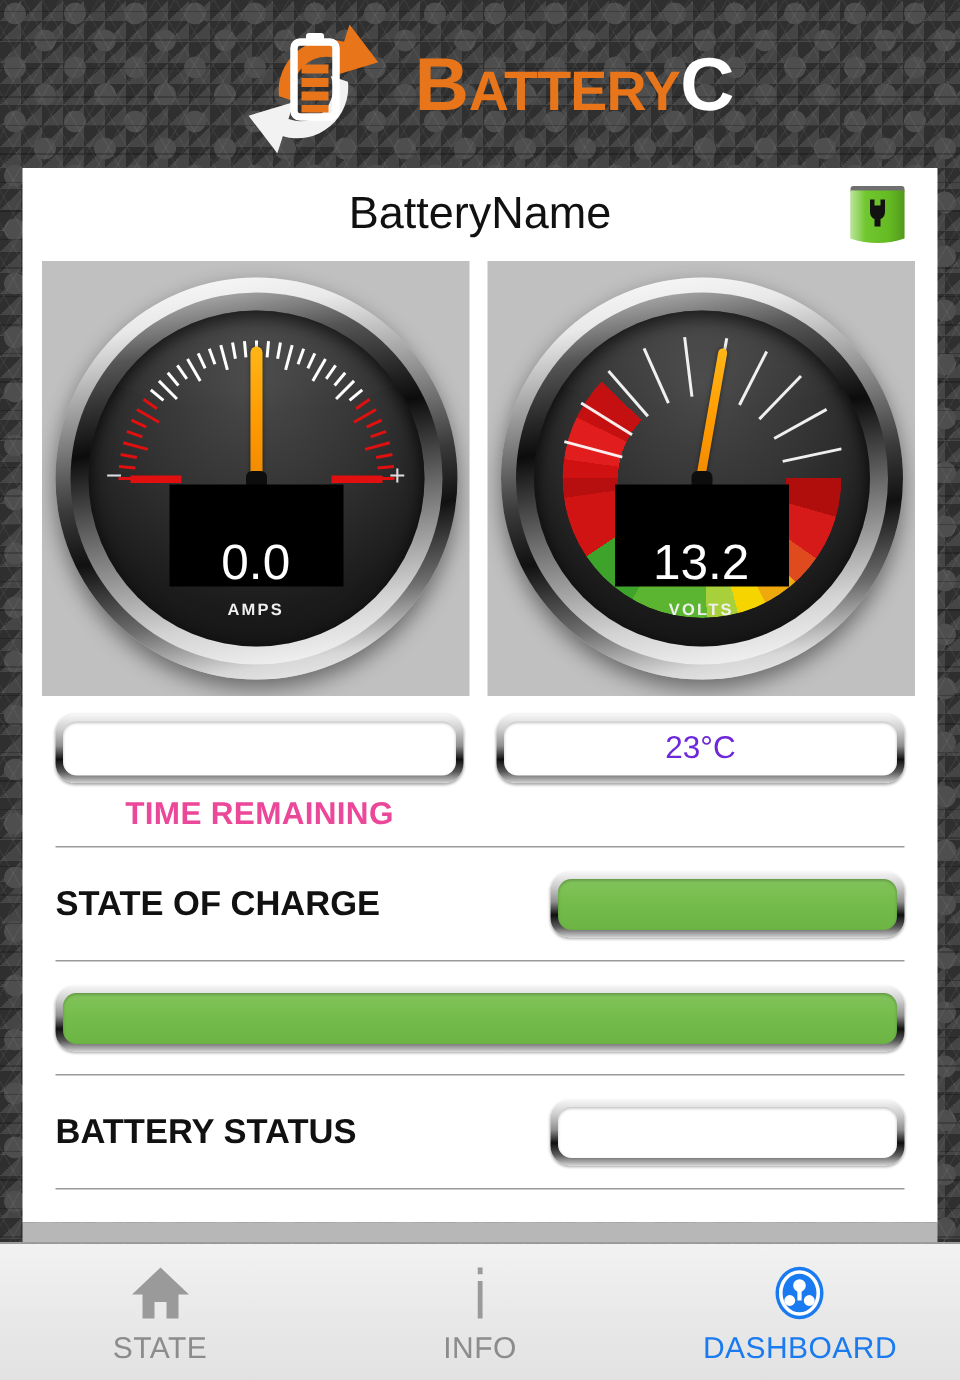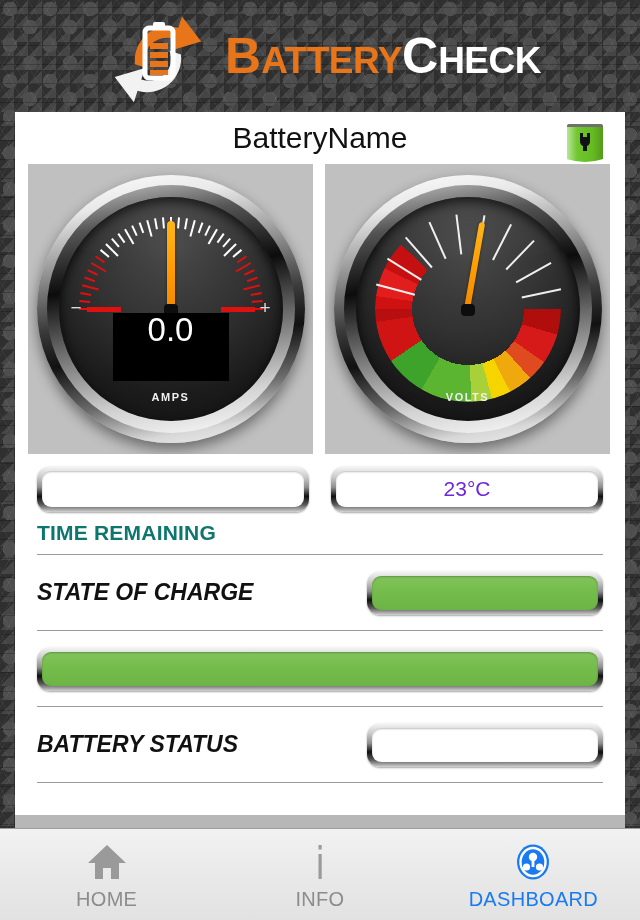--- a/index.html
+++ b/index.html
@@ -46,21 +46,21 @@
   .lt-c{ color:#ffffff; font-size:50px; font-weight:bold; line-height:1; }
   .lt-heck{ color:#ffffff; font-size:37px; font-weight:bold; line-height:1; letter-spacing:-.5px;}
 
   
   .content{
     position:absolute; left:15px; top:112px; width:610px; height:703px;
     background:#ffffff; overflow:hidden;
   }
 
   .title-row{
-    position:relative; height:52px;
+    position:relative; height:62px;
     display:flex; align-items:center; justify-content:center;
   }
   .title-row .title{ font-size:30px; color:#111; font-weight:normal; }
   .bat-icon{
     position:absolute; right:14px; top:5px; width:52px; height:52px;
   }
 
   
   .gauges{ display:flex; gap:12px; padding:0 13px; }
   .gauge-panel{
@@ -163,21 +163,21 @@
   .needle.thin{ width:6px; }
   .hub{
     position:absolute; left:50%; top:50%; width:14px; height:12px;
     margin-left:-7px; margin-top:-5px; background:#0d0d0d; border-radius:4px;
   }
 
   
   .lcd{
     position:absolute; left:50%; bottom:40px; transform:translateX(-50%);
     width:116px; height:68px; background:#000000;
-    display:flex; align-items:flex-start; justify-content:center;
+    display:flex; align-items:flex-end; justify-content:center;
   }
   .lcd span{ color:#ffffff; font-size:33px; line-height:1; }
   .unit{
     position:absolute; left:50%; bottom:18px; transform:translateX(-50%);
     color:#efefef; font-size:11px; font-weight:bold; letter-spacing:1.5px;
   }
 
   
   .fields{ display:flex; gap:22px; padding:12px 22px 0 22px; }
   .field-col{ flex:1; }
@@ -190,34 +190,33 @@
   .pill-inner{
     height:100%; border-radius:9px; background:#ffffff;
     display:flex; align-items:center; justify-content:center;
     color:#6d28d9; font-size:21px;
     box-shadow:inset 0 1px 2px rgba(0,0,0,.25);
   }
   .pill-inner.green{
     background:linear-gradient(180deg,#82c45c 0%,#74bc4b 45%,#6cb545 100%);
   }
   .field-label{
-    font-size:21px; color:#0f766e; font-weight:bold;
+    text-align:center; font-size:21px; color:#ec4899; font-weight:bold;
     letter-spacing:.2px; margin-top:9px;
   }
 
   hr.sep{
     border:0; border-top:1px solid #9a9a9a; margin:9px 22px 0 22px;
   }
 
   
   .rows{ padding:0 22px; }
   .row{
     display:flex; align-items:center; height:76px;
     border-bottom:1px solid #9a9a9a;
-    font-style:italic;
   }
   .row:last-child{ border-bottom:1px solid #9a9a9a; }
   .row-label{ font-size:23px; color:#111; font-weight:bold; flex:0 0 330px; }
   .row-pill{ flex:1; }
   .row .pill{ height:44px; }
 
   
   .graystrip{
     position:absolute; left:15px; top:815px; width:610px; height:13px;
     background:#b7b7b7;
@@ -256,21 +255,20 @@
           <rect x="51" y="46" width="18" height="6" fill="#e8751a"></rect>
           <rect x="51" y="55" width="18" height="6" fill="#e8751a"></rect>
           <rect x="51" y="64" width="18" height="5" fill="#e8751a"></rect>
         </svg>
       </div>
 
       <div class="logo-text">
         <span class="lt-b">B</span>
         <span class="lt-attery">ATTERY</span>
         <span class="lt-c">C</span>
-        <span class="lt-heck">HECK</span>
       </div>
 
     </div>
   </div>
 
   <div class="content">
 
     <div class="title-row">
       <div class="title">BatteryName</div>
       <div class="bat-icon">
@@ -458,20 +456,23 @@
                 </div>
                 <div class="arcsep" style="transform: rotate(61deg);">
                   <i></i>
                 </div>
                 <div class="arcsep" style="transform: rotate(78deg);">
                   <i></i>
                 </div>
               </div>
             <div class="needle thin" id="volts-needle" style="transform: rotate(10deg);"></div>
             <div class="hub"></div>
+            <div class="lcd">
+              <span>13.2</span>
+            </div>
             <div class="unit">VOLTS</div>
           </div>
         </div>
       </div>
 
     </div>
 
     <div class="fields">
       <div class="field-col">
         <div class="pill">
@@ -523,21 +524,21 @@
   <div class="graystrip"></div>
 
   <div class="navbar">
 
     <div class="navitem">
       <div class="navicon">
         <svg width="44" height="40" viewBox="0 0 44 40">
           <path d="M22 3 L41 21 H34 V37 H26 V26 H18 V37 H10 V21 H3 Z" fill="#9a9a9a"></path>
         </svg>
       </div>
-      <div class="navlabel">HOME</div>
+      <div class="navlabel">STATE</div>
     </div>
 
 
     <div class="navitem">
       <div class="navicon">
         <svg width="44" height="40" viewBox="0 0 44 40">
           <rect x="20.5" y="3" width="3.2" height="4.5" fill="#9a9a9a"></rect>
           <rect x="20.5" y="12" width="3.2" height="25" fill="#9a9a9a"></rect>
         </svg>
       </div>

